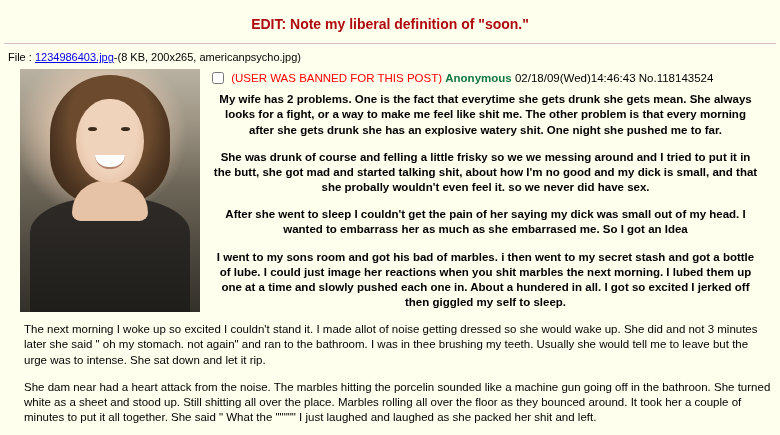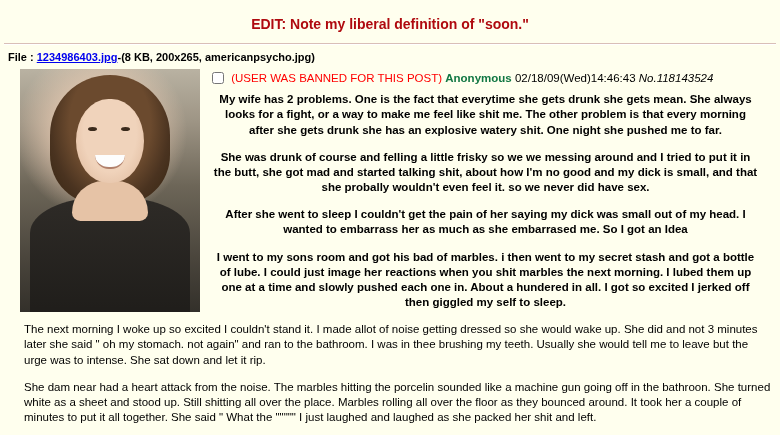--- a/index.html
+++ b/index.html
@@ -31,21 +31,20 @@
   }
   .hr {
     border: 0;
     border-top: 1px solid #d9bfb7;
     border-bottom: 1px solid #ffffff;
     margin: 9px 4px 6px 4px;
   }
   .filerow {
     padding: 0 0 4px 8px;
     font-size: 11px;
-    font-weight: bold;
   }
   .filerow a {
     color: #0000ee;
     text-decoration: underline;
   }
   .post {
     padding: 0 6px 0 8px;
   }
   .thumbwrap {
     float: left;
@@ -117,21 +116,21 @@
   .banned {
     color: #ff0000;
     font-weight: normal;
     text-align: center;
   }
   .name {
     color: #117743;
     font-weight: bold;
   }
   .datetime { color: #000; }
-  .postnum { color: #000; font-style: italic; }
+  .postnum { color: #000; }
   .body-text p {
     margin: 0 15px 12px 0;
     line-height: 1.32;
     text-align: center;
     font-weight: bold;
   }
   .clearpara p {
     margin: 0 0 12px 16px;
     line-height: 1.32;
   }

